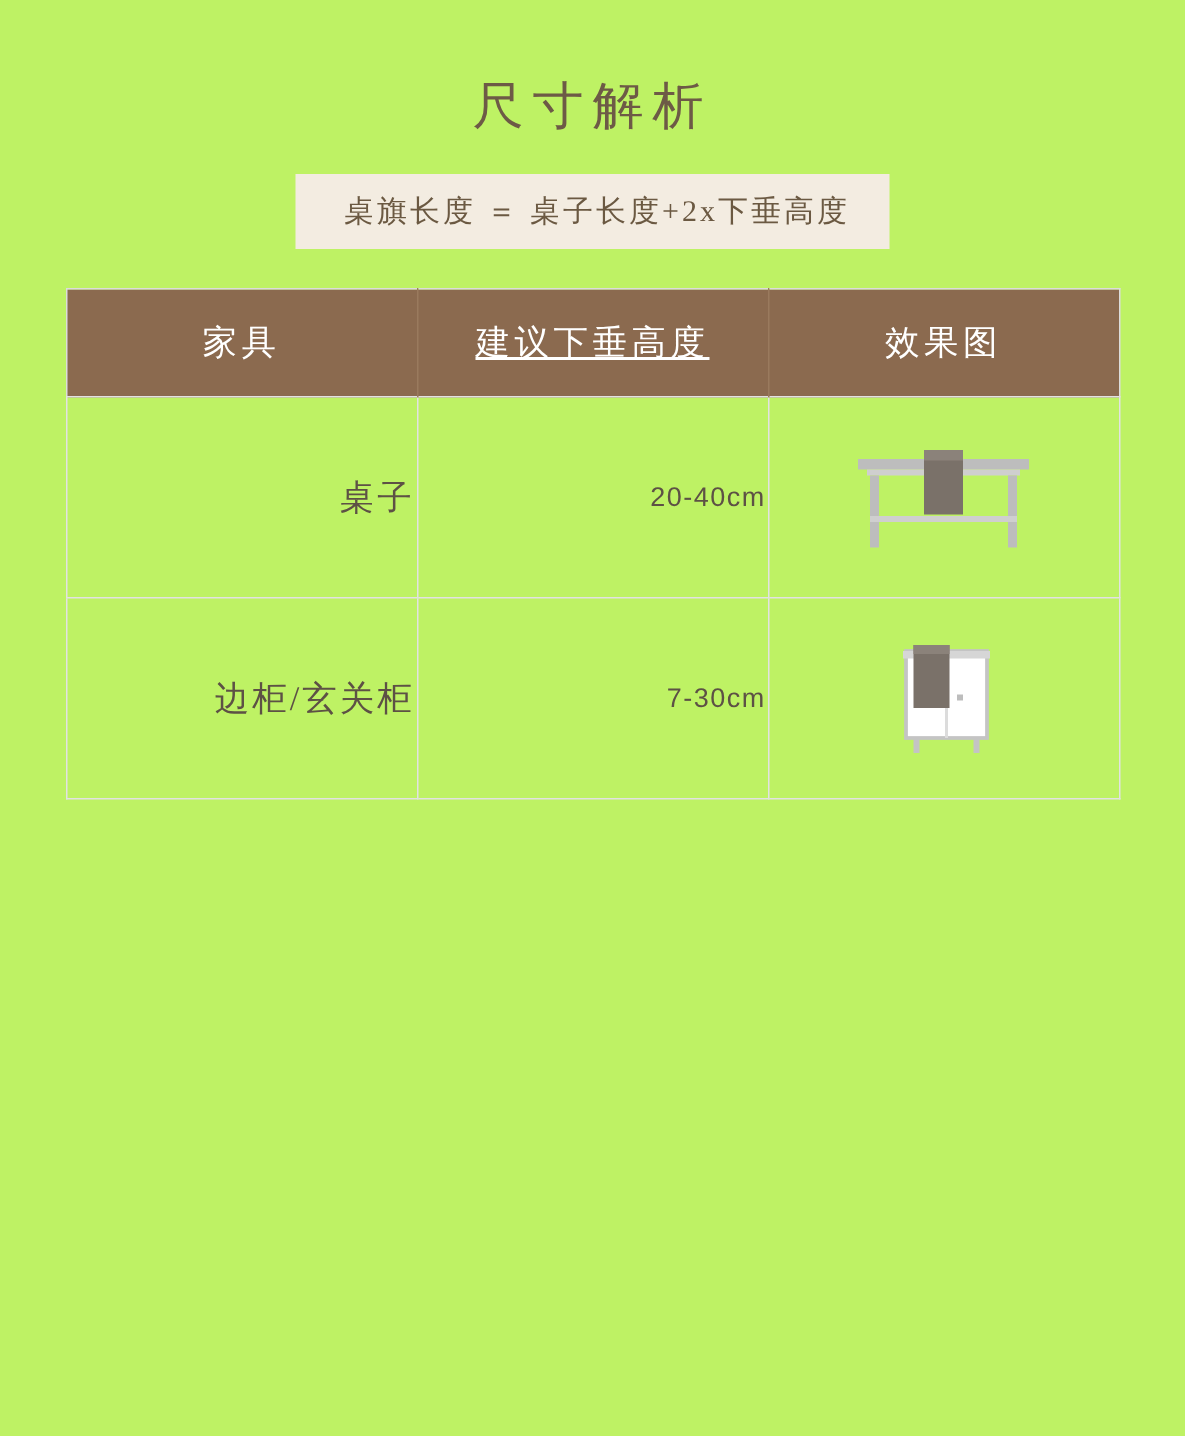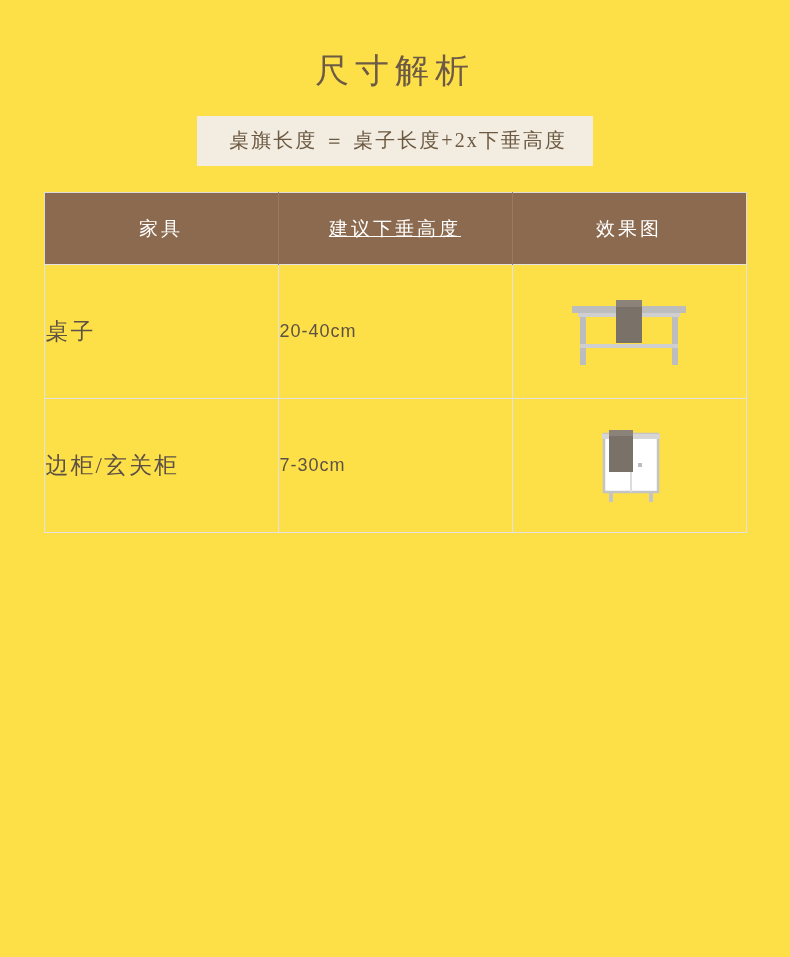--- a/index.html
+++ b/index.html
@@ -12,21 +12,21 @@
     width: 790px;
     height: 957px;
     font-family: "Liberation Serif", "DejaVu Serif", serif;
     color: #4a3f36;
     overflow: hidden;
   }
   .page {
     position: relative;
     width: 790px;
     height: 957px;
-    background: #fde047;
+    background: #bef264;
   }
   .title {
     text-align: center;
     font-size: 34px;
     letter-spacing: 6px;
     color: #6d5a46;
     margin: 0;
     padding-top: 48px;
     font-weight: normal;
   }
@@ -57,34 +57,34 @@
   .table {
     margin: 26px auto 0 auto;
     width: 703px;
     border-collapse: collapse;
     border: 1px solid #dcdcdc;
   }
   .table thead th {
     background: #8b6a4f;
     color: #ffffff;
     font-weight: normal;
-    font-size: 19px;
+    font-size: 23px;
     letter-spacing: 3px;
     height: 72px;
     border-right: 1px solid #9a7a5e;
     vertical-align: middle;
   }
   .table thead th:last-child { border-right: none; }
   .col-furniture { width: 234px; }
   .col-height { width: 234px; text-decoration: underline; }
   .col-figure { width: 234px; }
   .table tbody td {
     border: 1px solid #e2e2e2;
     height: 133px;
-    text-align: left;
+    text-align: right;
     vertical-align: middle;
   }
   .cell-furniture {
     font-size: 23px;
     letter-spacing: 2px;
     color: #5d5145;
   }
   .cell-height {
     font-size: 18px;
     letter-spacing: 1px;

